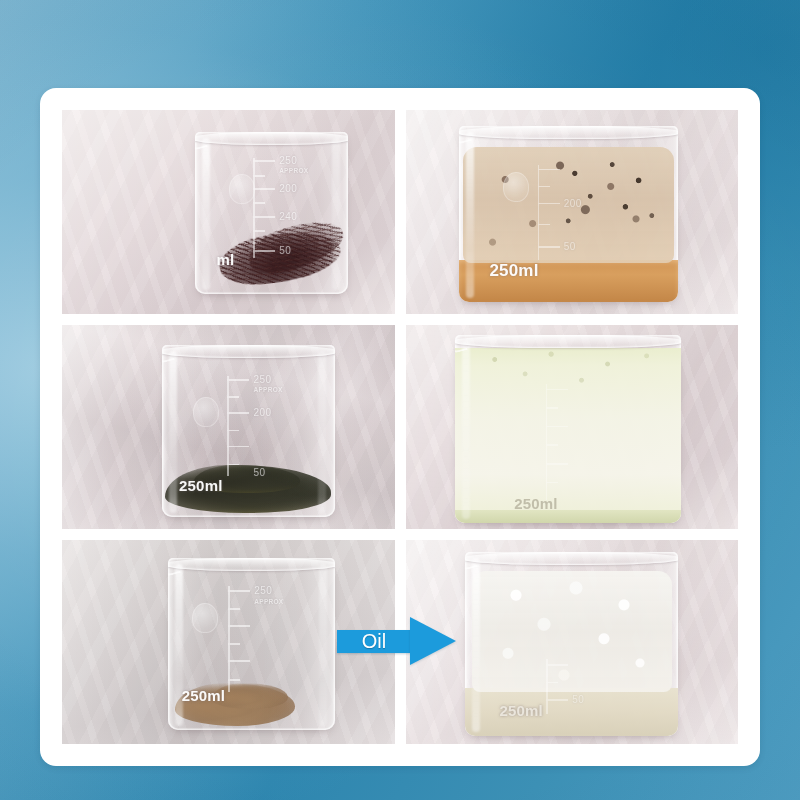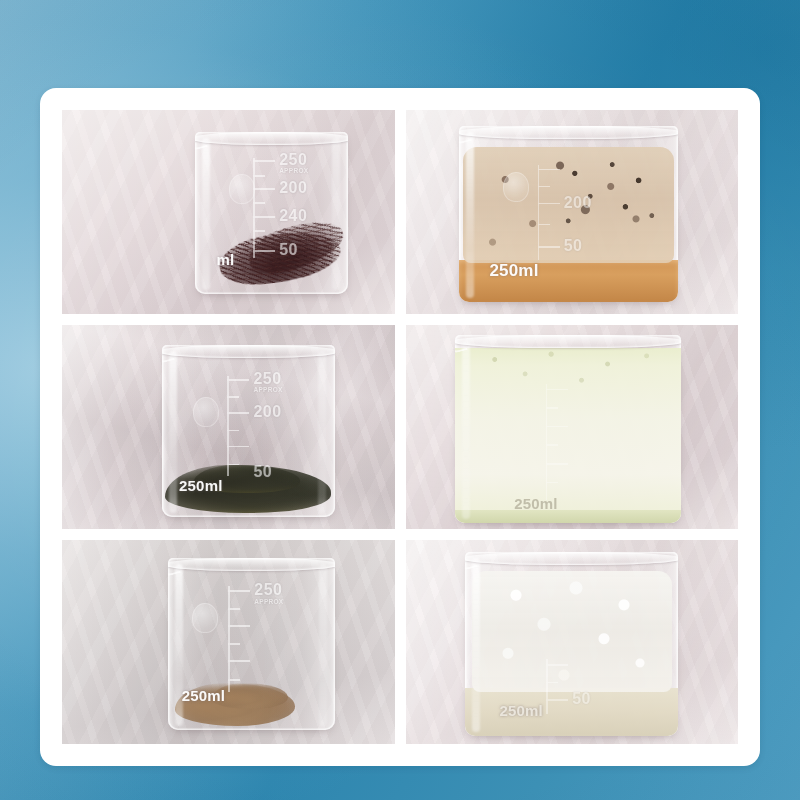--- a/index.html
+++ b/index.html
@@ -190,22 +190,22 @@
   .grad-line.minor { width: 12px; }
   .grad-axis {
     position: absolute;
     left: 0; top: 0; bottom: 0;
     width: 1.5px;
     background: rgba(255,255,255,0.85);
   }
   .grad-label {
     position: absolute;
     left: 26px;
-    font-size: 16px;
-    font-weight: 700;
+    font-size: 10px;
+    font-weight: 400;
     color: rgba(255,255,255,0.95);
     letter-spacing: 0.5px;
     transform: translateY(-50%);
     white-space: nowrap;
     text-shadow: 0 0 2px rgba(120,110,115,0.5);
   }
   .grad-label.tiny { font-size: 6.5px; letter-spacing: 0.3px; font-weight: 600; opacity: 0.9; }
 
   
   .vol-badge {
@@ -562,14 +562,20 @@
 
           <div class="vol-badge" style="left:16%; bottom:9%; color:rgba(236,232,222,0.95);">250ml</div>
         </div>
       </div>
 
     </div>
   </div>
 
 
 
+  <div class="arrow" style="left:337px; top:617px;">
+    <div class="arrow-body" style="width:62px;">
+      <span class="arrow-label">Oil</span>
+    </div>
+    <div class="arrow-head"></div>
+  </div>
 
 </div>
 
 </body></html>

